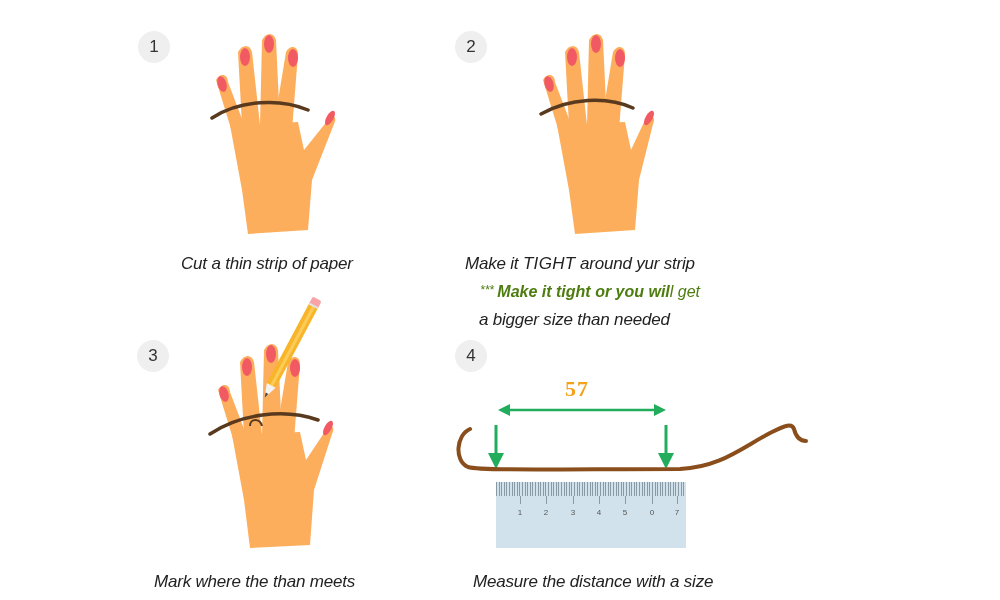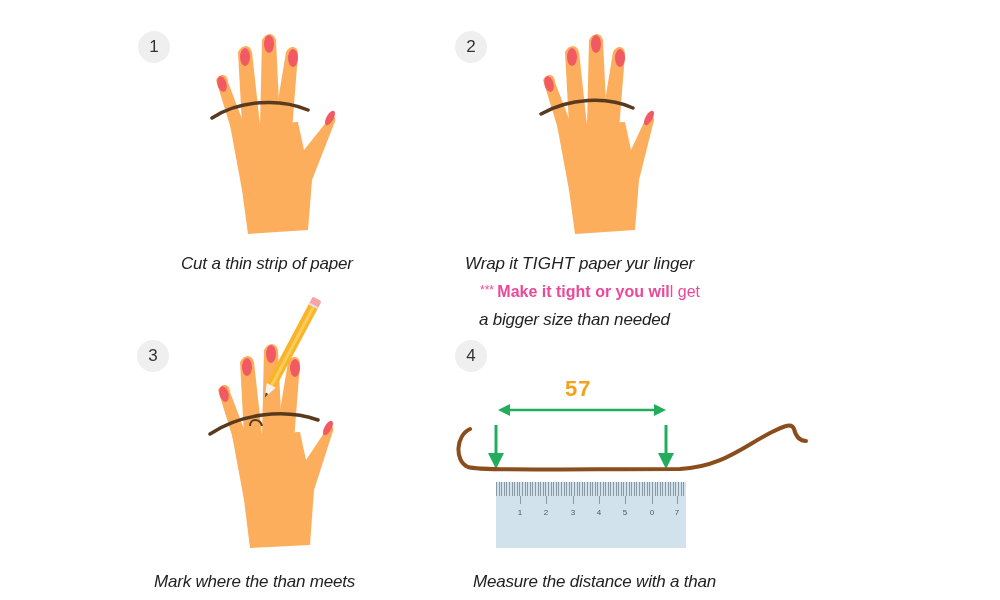--- a/index.html
+++ b/index.html
@@ -3,26 +3,26 @@
 <meta charset="utf-8">
 <style>
   html, body { margin: 0; padding: 0; background: #ffffff; }
   body { width: 1000px; height: 600px; position: relative; overflow: hidden;
          font-family: "DejaVu Sans", "Liberation Sans", sans-serif; color: #222; }
   .badge { position: absolute; width: 32px; height: 32px; border-radius: 50%;
            background: #efefef; color: #333; font-size: 17px; display: flex;
            align-items: center; justify-content: center; font-family: "Liberation Sans", sans-serif; }
   .caption { position: absolute; font-style: italic; font-size: 17px; color: #222;
              font-family: "Liberation Sans", sans-serif; white-space: nowrap; letter-spacing: -0.2px; }
-  .note { position: absolute; font-size: 16px; color: #ec4899;
+  .note { position: absolute; font-style: italic; font-size: 16px; color: #4d7c0f;
           font-family: "Liberation Sans", sans-serif; white-space: nowrap; }
   .bold { font-weight: bold; }
   svg.art { position: absolute; overflow: visible; }
   .measure-label { position: absolute; color: #f4a21a; font-size: 22px; font-weight: bold;
-                   font-family: Liberation Sans, sans-serif; letter-spacing: 1px; }
+                   font-family: Liberation Serif, serif; letter-spacing: 1px; }
   .ruler { position: absolute; left: 496px; top: 482px; width: 190px; height: 66px; background: #d2e2ec; }
   .ruler .ticks { position: absolute; left: 0; top: 0; width: 100%; height: 14px;
                   background: repeating-linear-gradient(90deg, #8a9aa4 0 1px, transparent 1px 2.6px); }
   .ruler .num { position: absolute; top: 26px; font-size: 8px; color: #555;
                 font-family: "Liberation Sans", sans-serif; transform: translateX(-50%); }
   .ruler .major { position: absolute; top: 14px; width: 1px; height: 8px; background: #8a9aa4; }
 </style>
 </head>
 <body>
 
@@ -131,21 +131,21 @@
   <span class="num" style="left:77px">3</span>
   <span class="num" style="left:103px">4</span>
   <span class="num" style="left:129px">5</span>
   <span class="num" style="left:156px">0</span>
   <span class="num" style="left:181px">7</span>
 </div>
 
 <div class="caption" style="left:181px;top:254px;">Cut a thin strip of paper</div>
 
 <div class="caption" style="left:465px;top:254px;">
-  <span>Wrap it </span><span class="bold" style="font-weight:normal;letter-spacing:0.3px">TIGHT</span><span> paper yur linger</span>
+  <span>Make it </span><span class="bold" style="font-weight:normal;letter-spacing:0.3px">TIGHT</span><span> around yur strip</span>
 </div>
 <div class="note" style="left:480px;top:283px;">
   <span style="font-size:12px;vertical-align:top">*** </span><span class="bold">Make it tight or you wil</span><span>l get</span>
 </div>
 <div class="caption" style="left:479px;top:310px;text-align:center;">a bigger size than needed</div>
 
 <div class="caption" style="left:154px;top:572px;">Mark where the than meets</div>
-<div class="caption" style="left:473px;top:572px;">Measure the distance with a than</div>
+<div class="caption" style="left:473px;top:572px;">Measure the distance with a size</div>
 
 </body></html>

